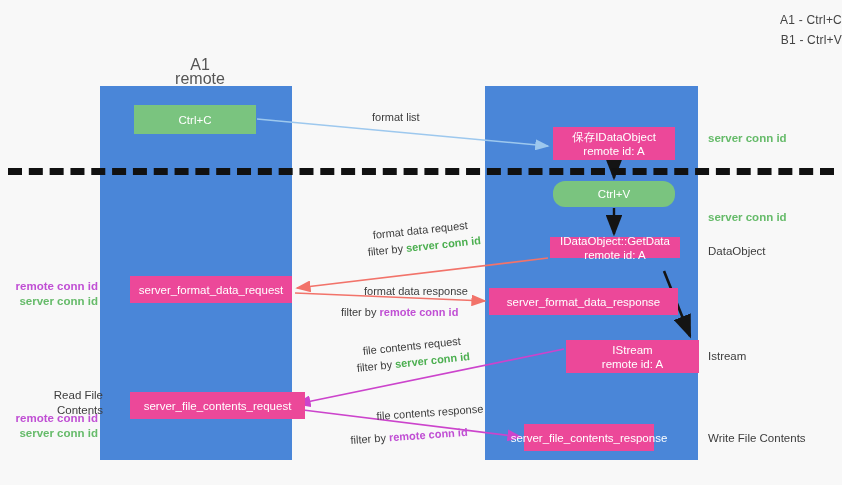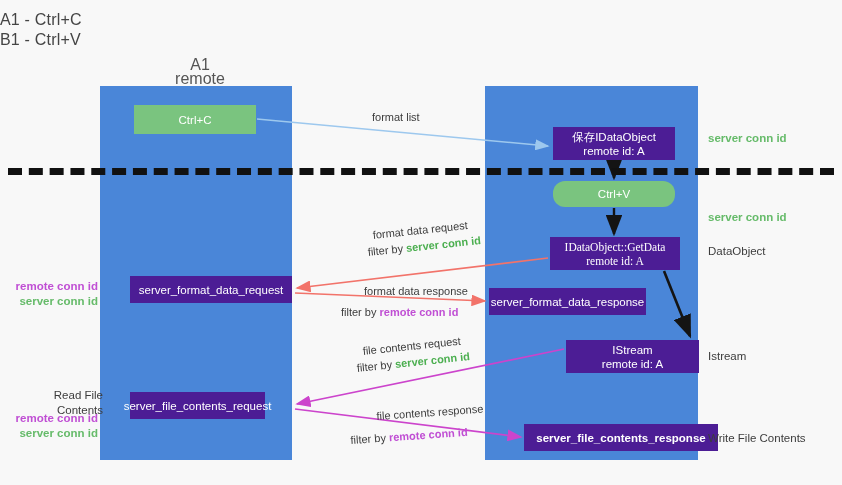--- a/index.html
+++ b/index.html
@@ -19,22 +19,22 @@
     left: 0; top: 0;
     width: 842px;
     height: 485px;
   }
   .abs { position: absolute; }
 
   
   #title {
     left: 0; top: 10px;
     width: 842px;
-    text-align: left;
-    font-size: 16px;
+    text-align: right;
+    font-size: 12px;
     color: #444444;
     line-height: 20px;
     letter-spacing: 0.2px;
   }
 
   
   .col-header {
     text-align: center;
     font-size: 16px;
     color: #555555;
@@ -64,32 +64,32 @@
     flex-direction: column;
     align-items: center;
     justify-content: center;
     color: #ffffff;
     font-size: 11.5px;
     line-height: 14px;
     text-align: center;
     padding: 2px 6px;
   }
   .node.green { background: #7ac47f; }
-  .node.orange { background: #4c1d95; }
+  .node.orange { background: #ec4899; }
   .node .l2 { font-size: 11.5px; }
 
   #box-ctrlc   { left: 134px; top: 105px; width: 122px; height: 29px; }
   #box-idata   { left: 553px; top: 127px; width: 122px; height: 33px; }
   #box-ctrlv   { left: 553px; top: 181px; width: 122px; height: 26px; border-radius: 12px; }
-  #box-getdata { left: 550px; top: 237px; width: 130px; height: 33px; font-family: Liberation Serif, serif; }
+  #box-getdata { left: 550px; top: 237px; width: 130px; height: 21px; }
   #box-istream { left: 566px; top: 340px; width: 133px; height: 33px; }
   #box-sfdreq  { left: 130px; top: 276px; width: 162px; height: 27px; }
-  #box-sfdres  { left: 489px; top: 288px; width: 157px; height: 27px; }
-  #box-sfcreq  { left: 130px; top: 392px; width: 135px; height: 27px; }
-  #box-sfcres  { left: 524px; top: 424px; width: 194px; height: 27px; font-weight: bold; }
+  #box-sfdres  { left: 489px; top: 288px; width: 189px; height: 27px; }
+  #box-sfcreq  { left: 130px; top: 392px; width: 175px; height: 27px; }
+  #box-sfcres  { left: 524px; top: 424px; width: 130px; height: 27px; }
 
   
   .side-note {
     font-size: 11.5px;
     line-height: 15px;
   }
   .green-txt  { color: #66bb6a; font-weight: bold; }
   .purple-txt { color: #c04fd4; font-weight: bold; }
   .plain-txt  { color: #3c3c3c; }
 

